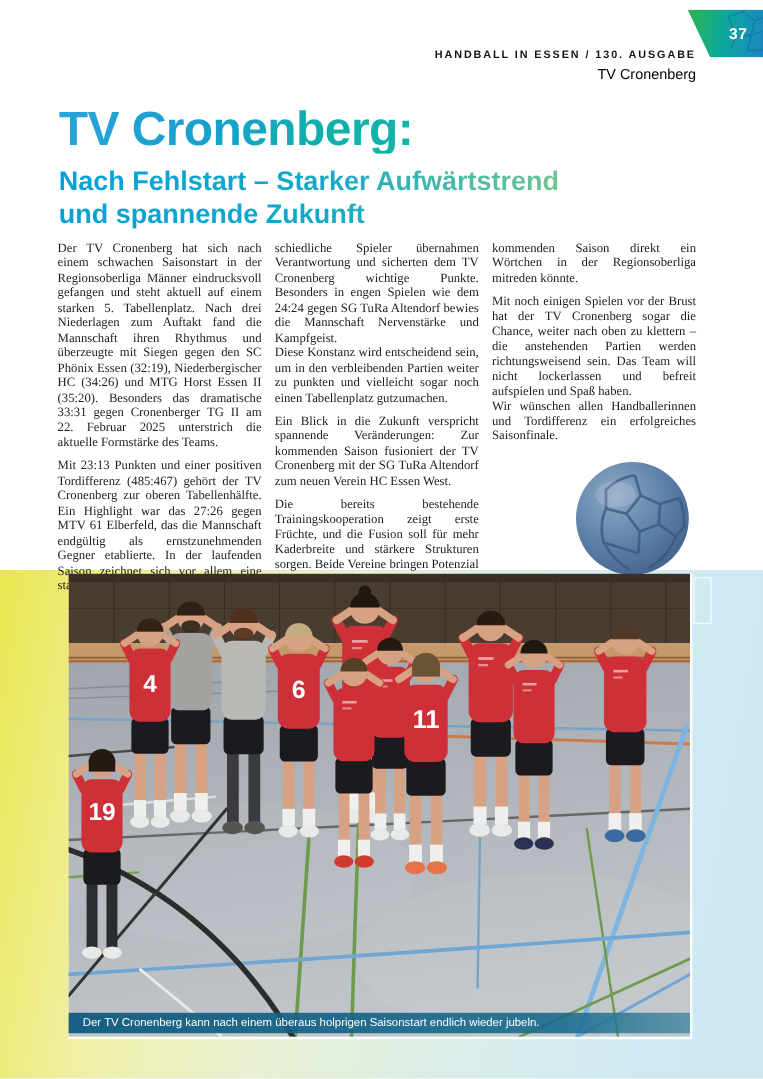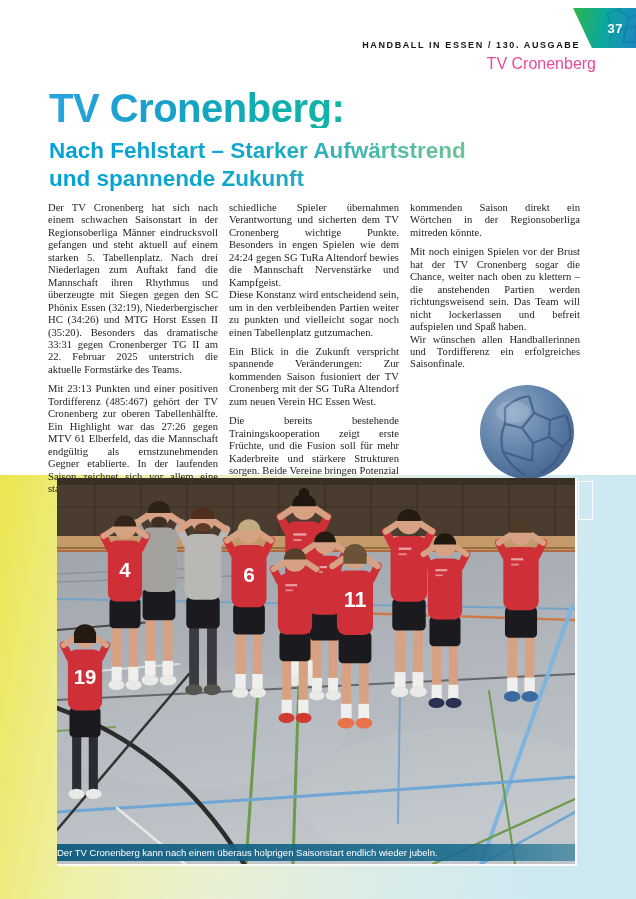--- a/index.html
+++ b/index.html
@@ -14,21 +14,21 @@
   .badge{position:absolute;top:8px;right:0;width:63px;height:40px;
     clip-path:polygon(0 0,100% 0,100% 100%,30% 100%);
     background:linear-gradient(100deg,#2fb44b 0%,#0ba89d 48%,#1d86c5 100%);}
   .badge svg{position:absolute;left:0;top:0;}
   .badge-num{position:absolute;right:13px;top:50%;transform:translateY(-50%);
     color:#fff;font-weight:bold;font-size:13px;letter-spacing:.5px;}
 
   
   .hdr-mag{position:absolute;top:40px;right:56px;font-size:9px;font-weight:bold;
     letter-spacing:1.6px;color:#141414;}
-  .hdr-sec{position:absolute;top:55px;right:40px;font-size:16px;color:#ec4899;}
+  .hdr-sec{position:absolute;top:55px;right:56px;font-size:12px;color:#000000;}
 
   
   .title{position:absolute;left:49px;top:88px;font-size:40px;font-weight:800;letter-spacing:-.5px;line-height:1;
     background:linear-gradient(90deg,#28a4dc 0%,#17a0cd 40%,#0fb0ac 78%,#12b4a6 100%);
     -webkit-background-clip:text;background-clip:text;color:transparent;}
   .subtitle{position:absolute;left:49px;top:137px;font-size:22.5px;font-weight:700;line-height:28px;
     background:linear-gradient(90deg,#00a1da 0%,#12a8c8 52%,#48b9a8 78%,#70c493 100%);
     -webkit-background-clip:text;background-clip:text;color:transparent;}
 
   
@@ -39,21 +39,21 @@
   .col p.gap{margin-top:7px;}
 
   
   .ball{position:absolute;left:477px;top:382px;width:100px;height:100px;}
 
   
   .photo{position:absolute;left:57px;top:478px;width:518px;height:386px;overflow:hidden;
     border-right:2px solid rgba(255,255,255,.9);border-bottom:2px solid rgba(255,255,255,.9);}
   .caption-bar{position:absolute;left:0;right:0;bottom:3px;height:17px;line-height:17px;
     background:linear-gradient(90deg,rgba(17,92,128,.96) 0%,rgba(23,106,141,.88) 80%,rgba(60,130,160,.75) 100%);
-    color:#ffffff;font-size:9.5px;padding-left:0;box-sizing:border-box;white-space:nowrap;overflow:hidden;}
+    color:#ffffff;font-size:9.5px;padding-left:12px;box-sizing:border-box;white-space:nowrap;overflow:hidden;}
 
   
   .deco-rect{position:absolute;left:578px;top:481px;width:13px;height:37px;
     border:1.5px solid rgba(255,255,255,.85);}
 </style>
 </head>
 <body>
 
 <div class="page">
 

